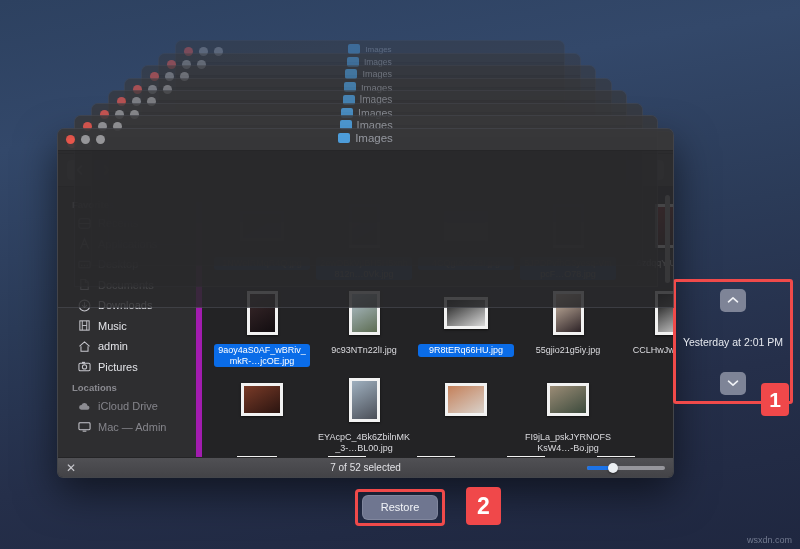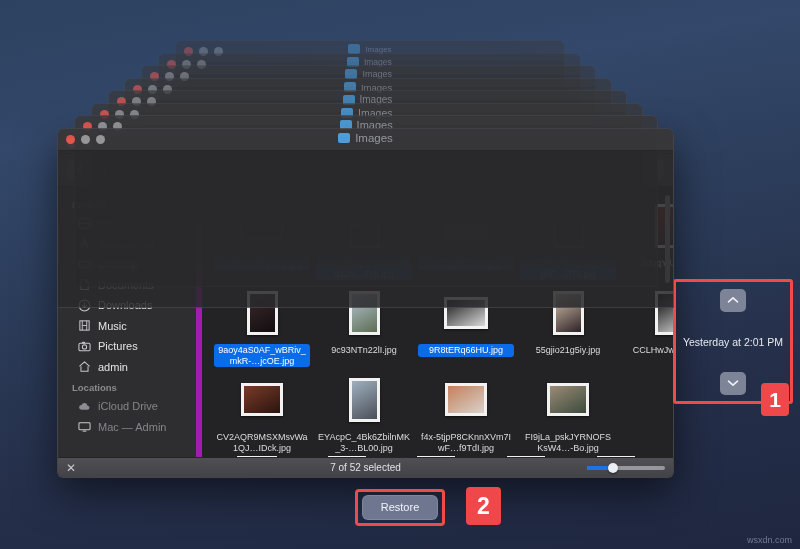--- a/index.html
+++ b/index.html
@@ -487,36 +487,36 @@
                   <line x1="9.4" y1="2" x2="9.4" y2="12"></line>
                   <line x1="4.6" y1="7" x2="9.4" y2="7"></line>
                 </g>
               </svg>
             </span>
             <span>Music</span>
           </div>
           <div class="sb-item">
             <span class="sb-ico">
               <svg width="13" height="13" viewBox="0 0 14 14">
+                <path d="M1.8 6.5L7 2l5.2 4.5" stroke="#c8c8ce" stroke-width="1.1" fill="none" stroke-linecap="round" stroke-linejoin="round"></path>
+                <path d="M3.2 6.8v5.4h7.6V6.8" stroke="#c8c8ce" stroke-width="1.1" fill="none"></path>
+              </svg>
+            </span>
+            <span>admin</span>
+          </div>
+          <div class="sb-item">
+            <span class="sb-ico">
+              <svg width="13" height="13" viewBox="0 0 14 14">
                 <rect x="1" y="3.5" width="12" height="8" rx="1.4" fill="none" stroke="#c8c8ce" stroke-width="1.1"></rect>
                 <circle cx="7" cy="7.5" r="2.3" fill="none" stroke="#c8c8ce" stroke-width="1.1"></circle>
                 <rect x="4.3" y="2" width="3.2" height="1.6" fill="#c8c8ce"></rect>
               </svg>
             </span>
             <span>Pictures</span>
           </div>
-          <div class="sb-item">
-            <span class="sb-ico">
-              <svg width="13" height="13" viewBox="0 0 14 14">
-                <path d="M1.8 6.5L7 2l5.2 4.5" stroke="#c8c8ce" stroke-width="1.1" fill="none" stroke-linecap="round" stroke-linejoin="round"></path>
-                <path d="M3.2 6.8v5.4h7.6V6.8" stroke="#c8c8ce" stroke-width="1.1" fill="none"></path>
-              </svg>
-            </span>
-            <span>admin</span>
-          </div>
           <div class="sb-head">Locations</div>
           <div class="sb-item dimmed">
             <span class="sb-ico">
               <svg width="13" height="13" viewBox="0 0 14 14">
                 <path d="M3.6 10.5a2.5 2.5 0 01.2-5 3.4 3.4 0 016.5.6 2.2 2.2 0 01-.3 4.4z" fill="#8c8c92"></path>
               </svg>
             </span>
             <span>iCloud Drive</span>
           </div>
           <div class="sb-item dimmed">
@@ -588,33 +588,31 @@
             <div class="cell">
               <div class="thumbwrap">
                 <div class="thumb" style="width: 30px; height: 44px; background: linear-gradient(150deg, rgb(0, 0, 0), rgb(201, 201, 201));"></div>
               </div>
               <div class="cap">CCLHwJwtEOI.jpg</div>
             </div>
             <div class="cell">
               <div class="thumbwrap">
                 <div class="thumb" style="width: 42px; height: 33px; background: linear-gradient(150deg, rgb(122, 59, 40), rgb(42, 20, 16));"></div>
               </div>
-              <div class="cap">CV2AQR9MSXMsvWa1QJ…IDck.jpg</div>
             </div>
             <div class="cell">
               <div class="thumbwrap">
                 <div class="thumb" style="width: 31px; height: 44px; background: linear-gradient(150deg, rgb(159, 176, 191), rgb(75, 79, 88));"></div>
               </div>
               <div class="cap">EYAcpC_4Bk6ZbilnMK_3-…BL00.jpg</div>
             </div>
             <div class="cell">
               <div class="thumbwrap">
                 <div class="thumb" style="width: 42px; height: 33px; background: linear-gradient(150deg, rgb(196, 128, 90), rgb(217, 210, 203));"></div>
               </div>
-              <div class="cap">f4x-5tjpP8CKnnXVm7IwF…f9TdI.jpg</div>
             </div>
             <div class="cell">
               <div class="thumbwrap">
                 <div class="thumb" style="width: 42px; height: 33px; background: linear-gradient(150deg, rgb(155, 140, 118), rgb(59, 74, 60));"></div>
               </div>
               <div class="cap">FI9jLa_pskJYRNOFSKsW4…-Bo.jpg</div>
             </div>
           </div>
         <div id="partial" style="display: grid; grid-template-columns: repeat(5, 1fr); padding: 0px 12px 0px 10px;">
             <div style="display: flex; justify-content: center;">

